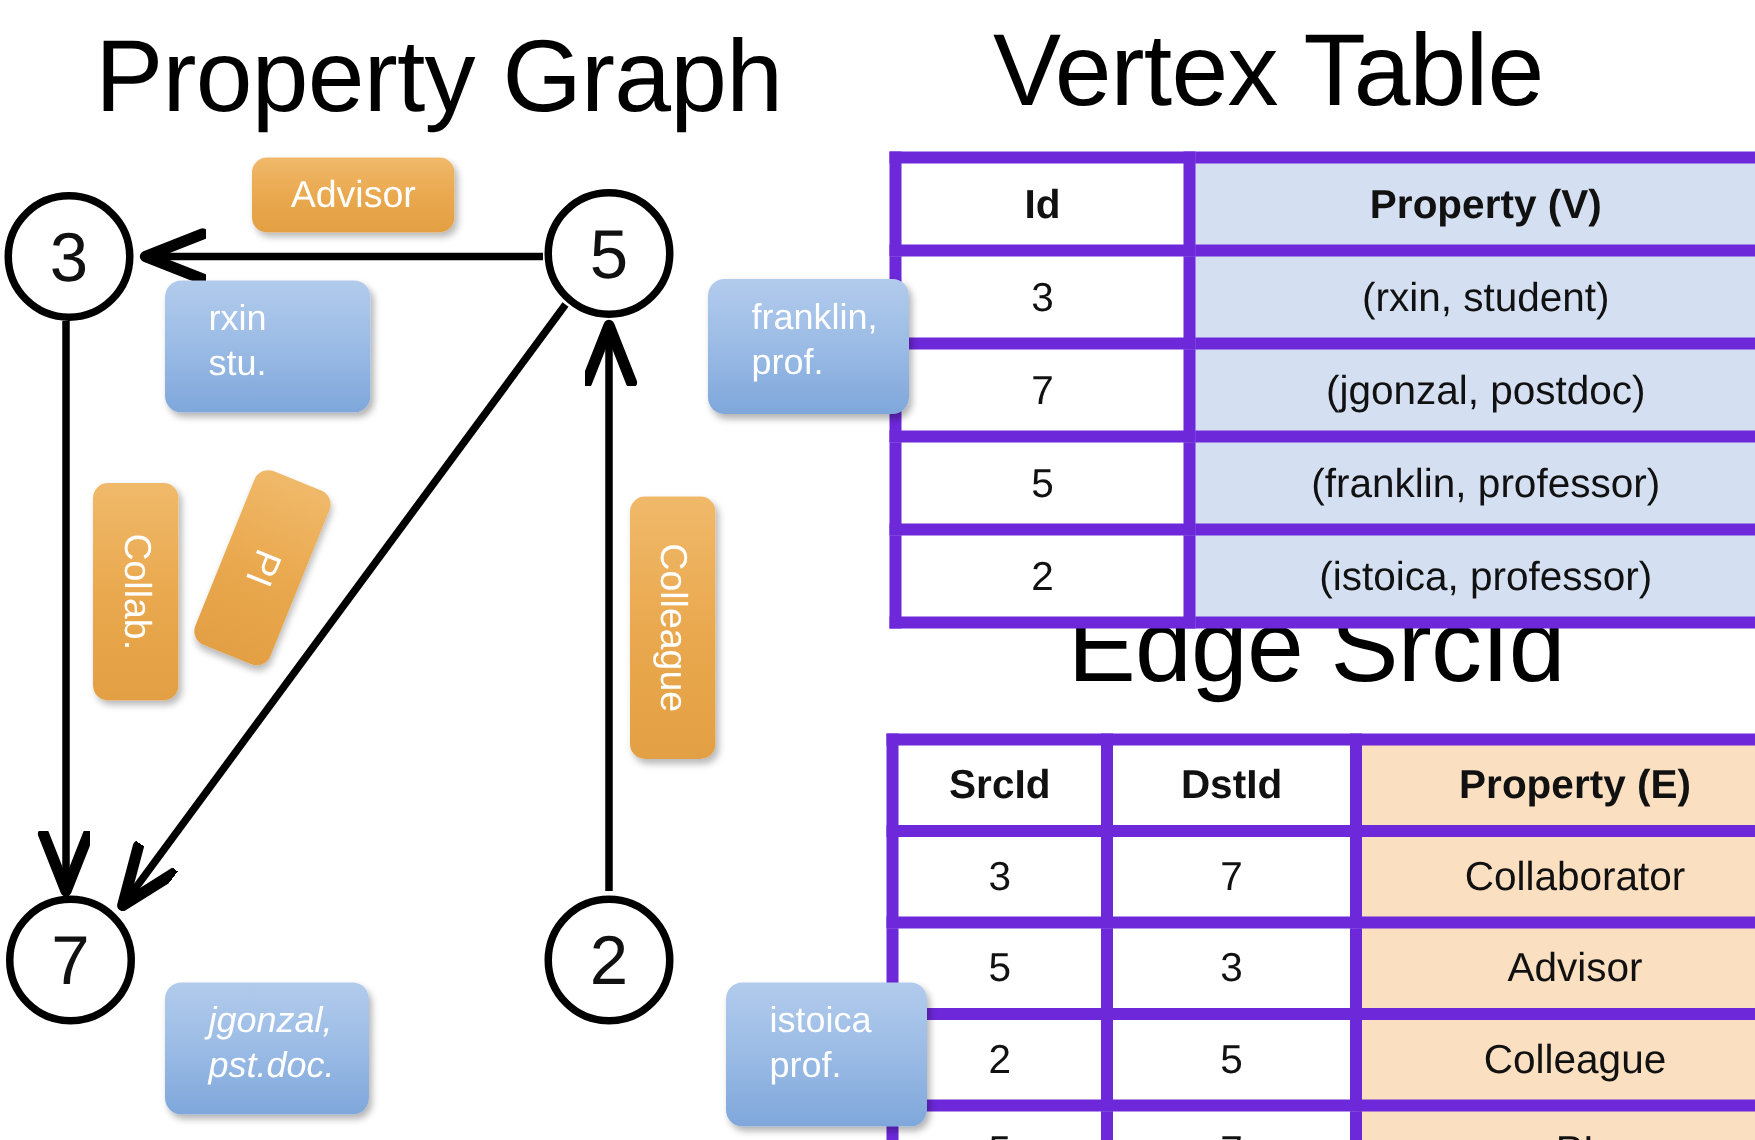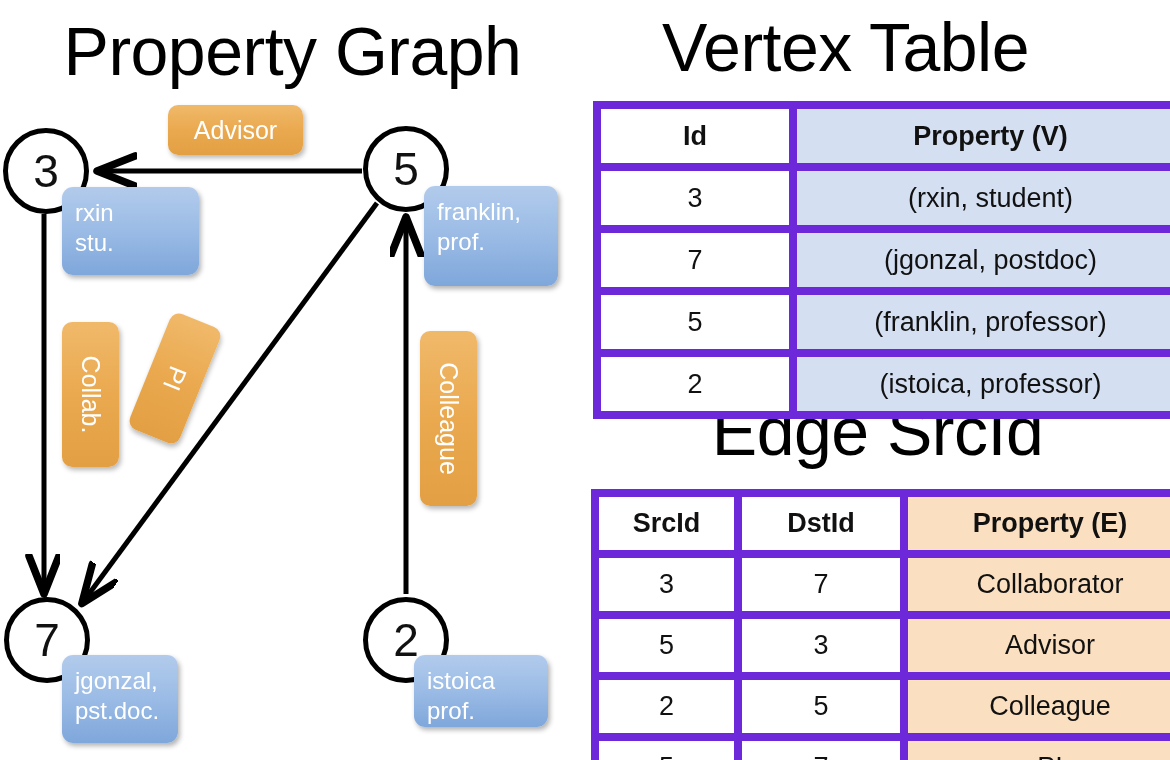--- a/index.html
+++ b/index.html
@@ -69,29 +69,30 @@
   .prop-chip {
     position: absolute;
     border-radius: 11px;
     background: linear-gradient(to bottom, #b2cbec 0%, #9dbde6 45%, #7fa7db 100%);
     box-shadow: 2px 3px 5px rgba(0,0,0,0.30);
     color: #ffffff;
     font-family: "Liberation Sans", sans-serif;
     font-weight: 300;
     font-size: 24px;
     line-height: 1.25;
-    padding: 11px 13px;
+    padding: 11px 29px;
     box-sizing: border-box;
     z-index: 4;
     white-space: pre-line;
+    margin-left: 48px;
   }
   #chip-rxin     { left: 62px;  top: 187px; width: 137px; height: 88px; }
-  #chip-franklin { left: 424px; top: 186px; width: 134px; height: 100px; }
-  #chip-jgonzal  { left: 62px;  top: 655px; width: 116px; height: 88px; }
-  #chip-istoica  { left: 414px; top: 655px; width: 134px; height: 72px; }
+  #chip-franklin { left: 424px; top: 186px; width: 134px; height: 90px; }
+  #chip-jgonzal  { left: 62px;  top: 655px; width: 136px; height: 88px; font-style: italic; }
+  #chip-istoica  { left: 436px; top: 655px; width: 134px; height: 96px; }
 
   
   .edge-chip {
     position: absolute;
     border-radius: 10px;
     background: linear-gradient(to bottom, #f0b96a 0%, #eaa94f 50%, #e39f43 100%);
     box-shadow: 2px 3px 5px rgba(0,0,0,0.28);
     color: #ffffff;
     font-family: "Liberation Sans", sans-serif;
     font-weight: 300;

